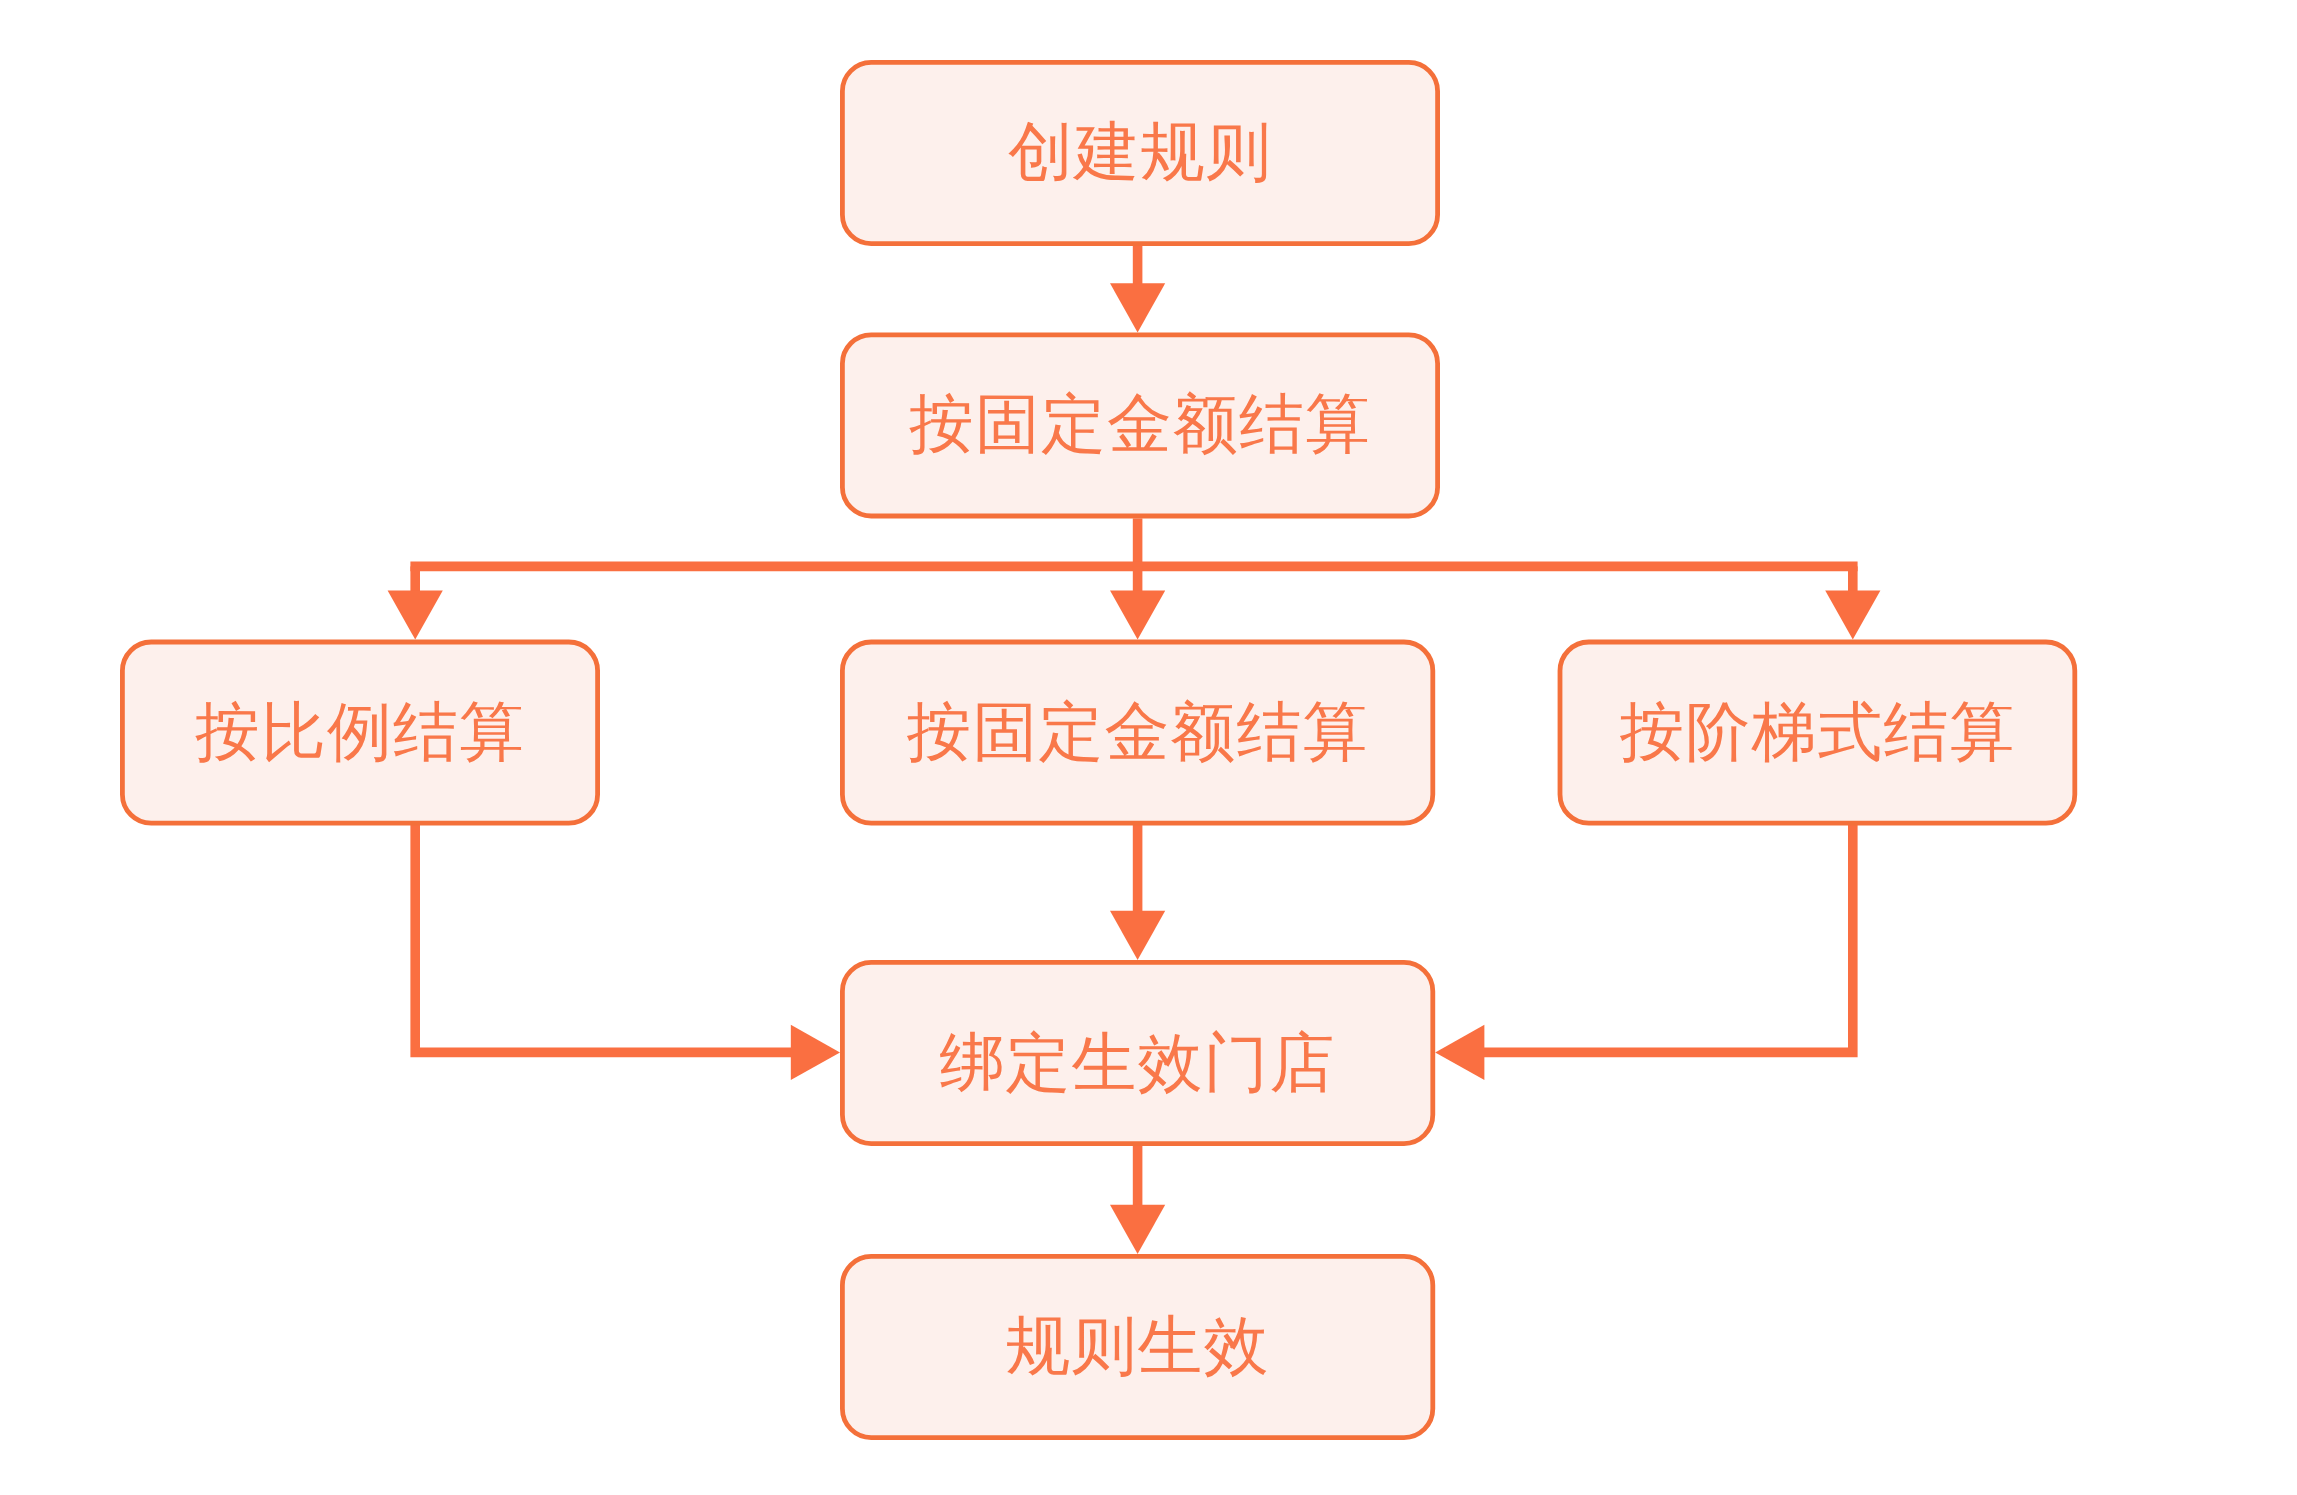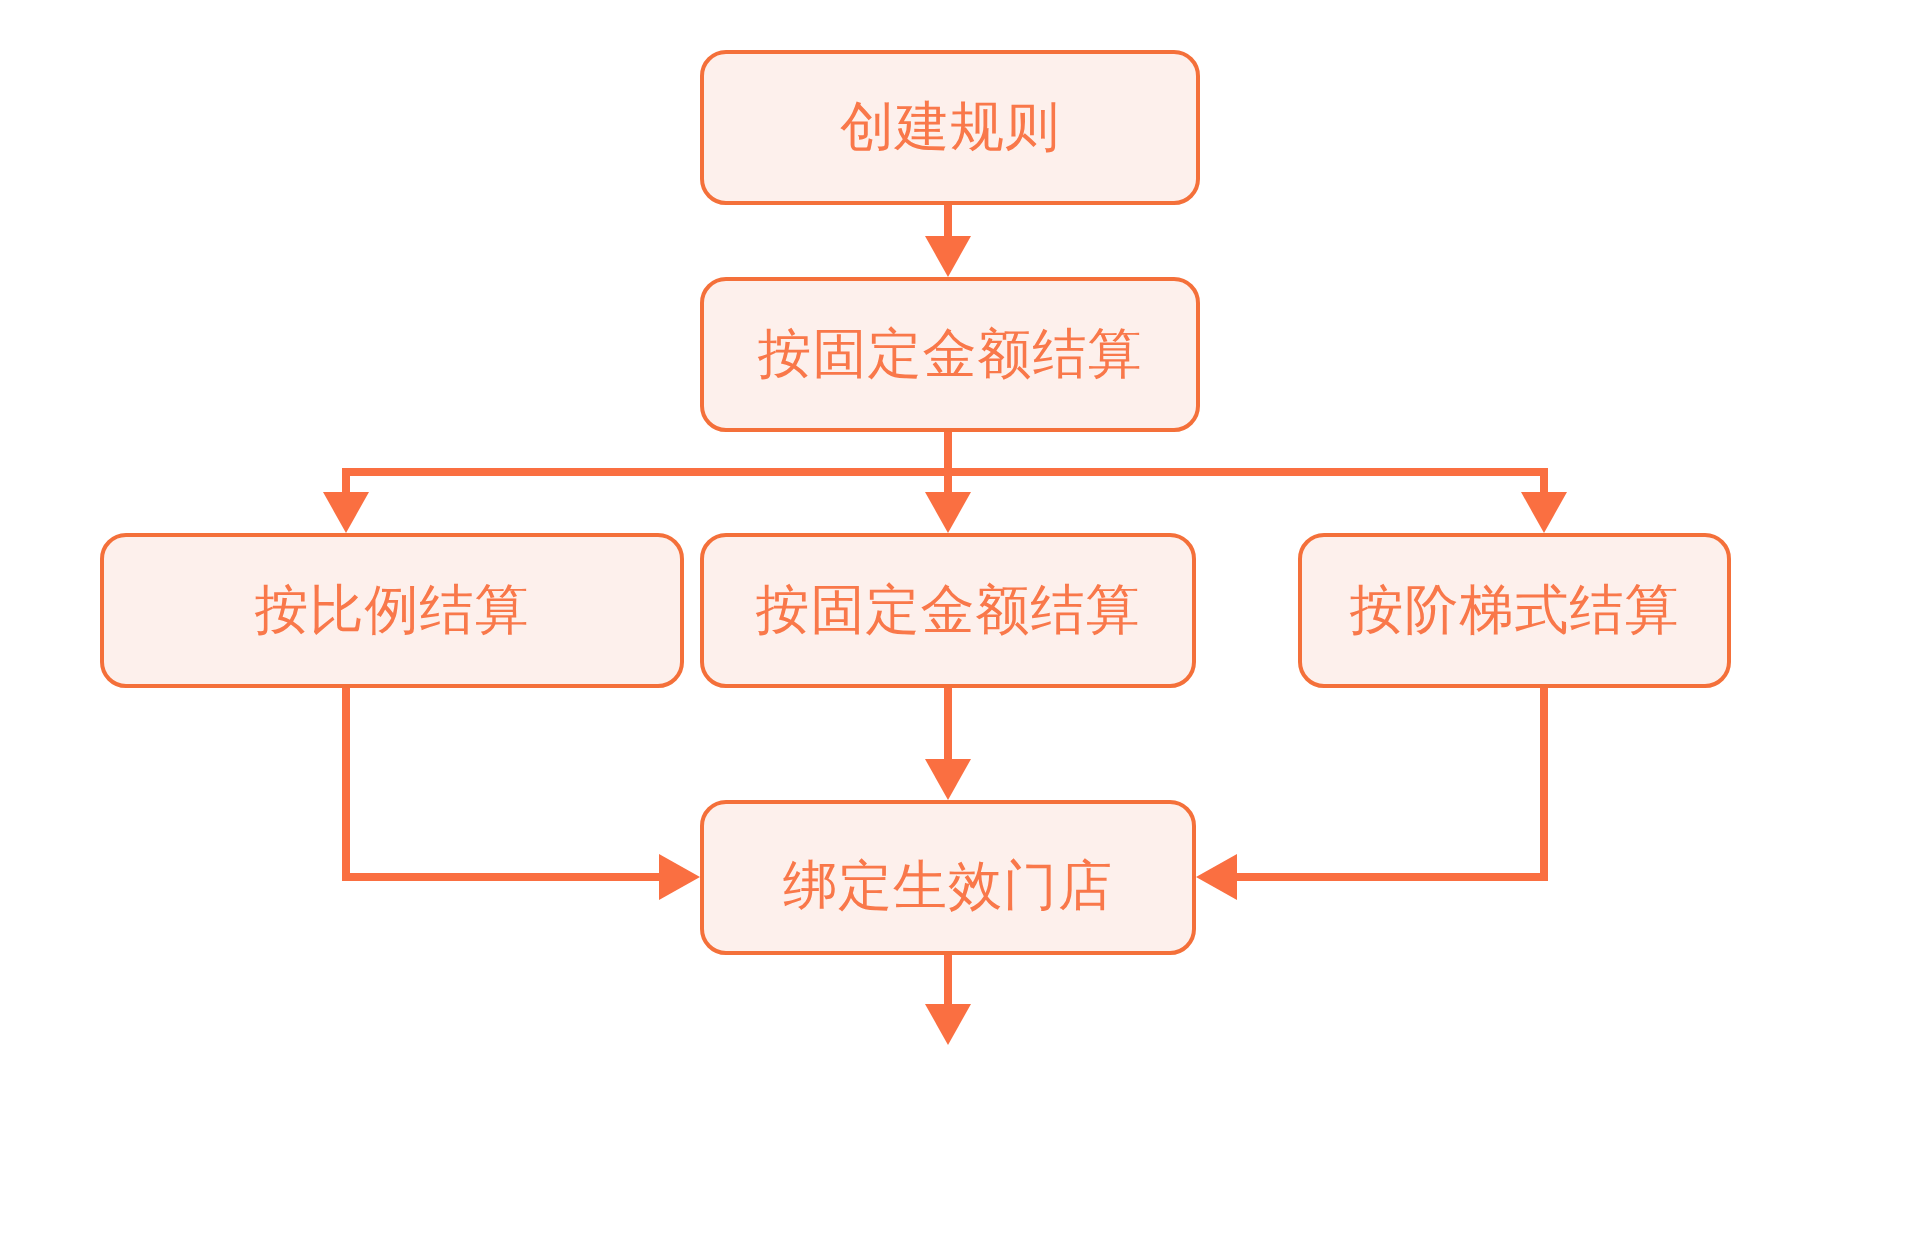--- a/index.html
+++ b/index.html
@@ -98,30 +98,33 @@
   </svg>
 
   <div class="node" style="left: 700px; top: 50px; width: 500px; height: 155px; background: rgb(253, 240, 236); border-color: rgb(244, 112, 58); border-radius: 26px;">
     <span class="node-label" style="color: rgb(249, 120, 74); font-size: 54px;">创建规则</span>
   </div>
 
   <div class="node" style="left: 700px; top: 277px; width: 500px; height: 155px; background: rgb(253, 240, 236); border-color: rgb(244, 112, 58); border-radius: 26px;">
     <span class="node-label" style="color: rgb(249, 120, 74); font-size: 54px;">按固定金额结算</span>
   </div>
 
-  <div class="node" style="left: 100px; top: 533px; width: 584px; height: 155px; background: rgb(253, 240, 236); border-color: rgb(244, 112, 58); border-radius: 26px;">
+  <div class="node" style="left: 100px; top: 533px; width: 400px; height: 155px; background: rgb(253, 240, 236); border-color: rgb(244, 112, 58); border-radius: 26px;">
     <span class="node-label" style="color: rgb(249, 120, 74); font-size: 54px;">按比例结算</span>
   </div>
 
   <div class="node" style="left: 700px; top: 533px; width: 496px; height: 155px; background: rgb(253, 240, 236); border-color: rgb(244, 112, 58); border-radius: 26px;">
     <span class="node-label" style="color: rgb(249, 120, 74); font-size: 54px;">按固定金额结算</span>
   </div>
 
   <div class="node" style="left: 1298px; top: 533px; width: 433px; height: 155px; background: rgb(253, 240, 236); border-color: rgb(244, 112, 58); border-radius: 26px;">
     <span class="node-label" style="color: rgb(249, 120, 74); font-size: 54px;">按阶梯式结算</span>
   </div>
 
   <div class="node" style="left: 700px; top: 800px; width: 496px; height: 155px; background: rgb(253, 240, 236); border-color: rgb(244, 112, 58); border-radius: 26px;">
     <span class="node-label" style="color: rgb(249, 120, 74); font-size: 54px; margin-top: 18px;">绑定生效门店</span>
   </div>
 
+  <div class="node" style="left: 700px; top: 1045px; width: 496px; height: 155px; background: rgb(253, 240, 236); border-color: rgb(244, 112, 58); border-radius: 26px;">
+    <span class="node-label" style="color: rgb(249, 120, 74); font-size: 54px;">规则生效</span>
+  </div>
 
 </div>
 
 </body></html>

